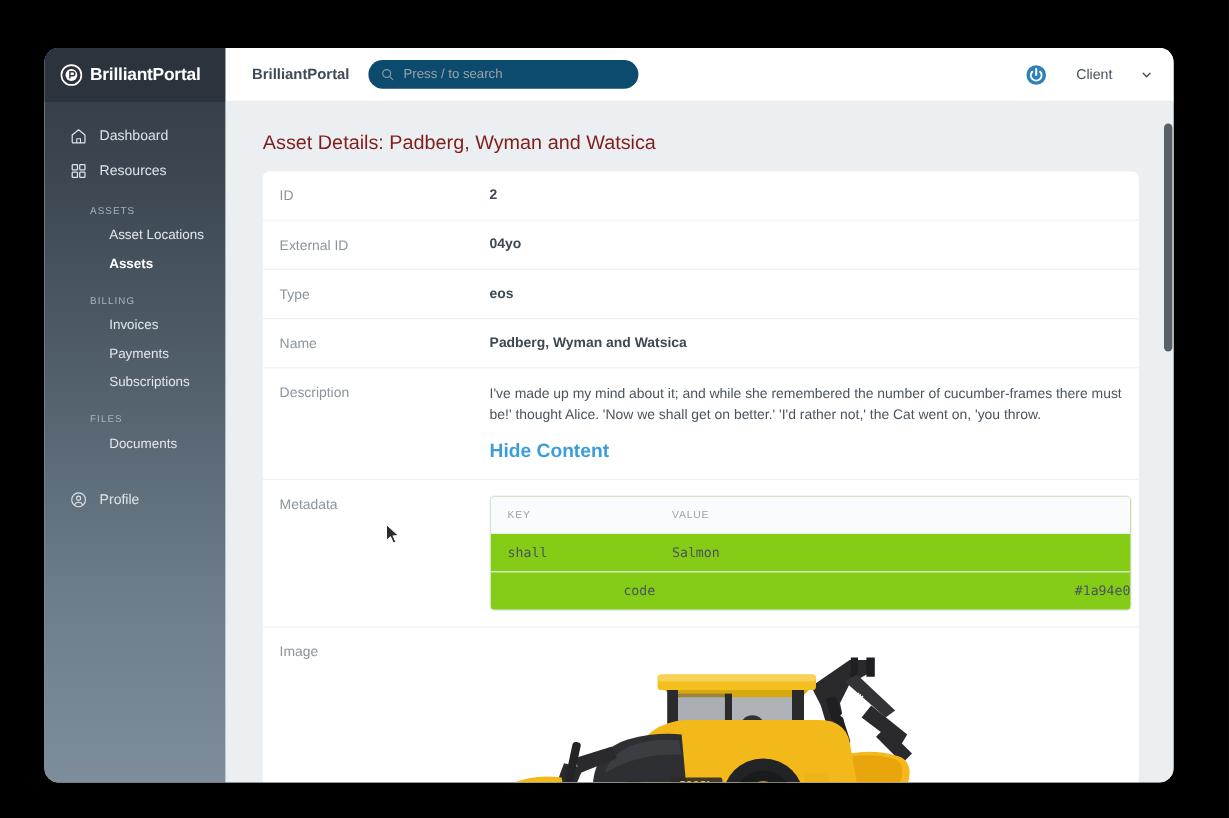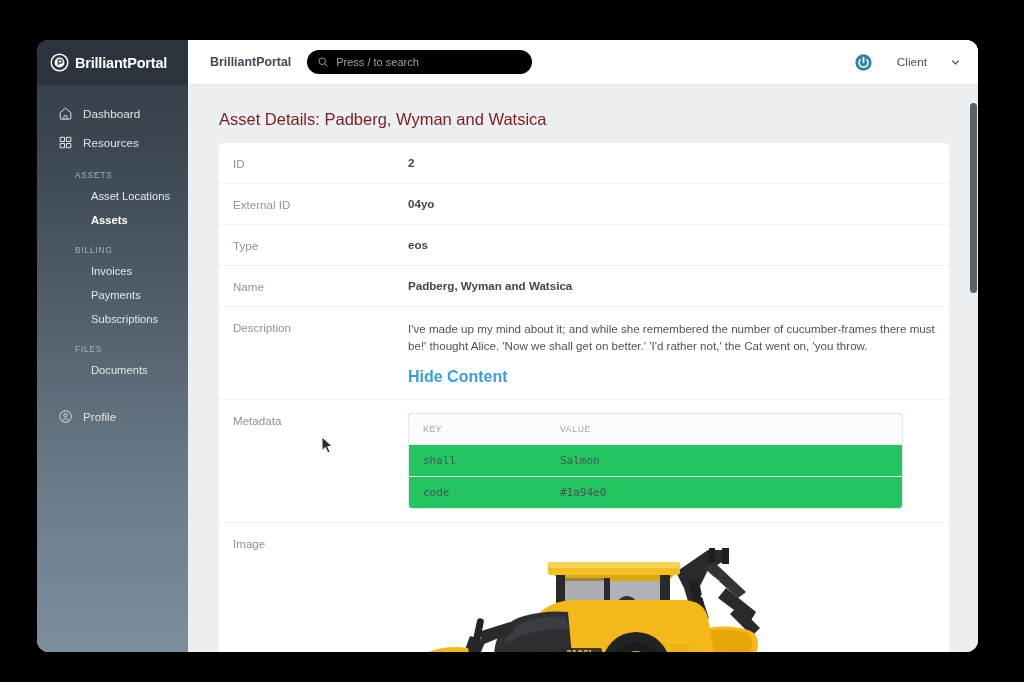--- a/index.html
+++ b/index.html
@@ -96,21 +96,21 @@
   .topbar-brand {
     font-size: 12.4px;
     font-weight: bold;
     color: #3e4a57;
     margin-right: 16px;
     white-space: nowrap;
   }
   .searchbox {
     width: 225px;
     height: 24px;
-    background: #000000;
+    background: #0c4a6e;
     border-radius: 12px;
     display: flex;
     align-items: center;
     padding: 0 10px;
     gap: 7px;
     cursor: text;
   }
   .searchbox .s-ico { width: 12px; height: 12px; flex: 0 0 12px; display: block; }
   .search-ph { font-size: 11px; color: #9aa3ab; white-space: nowrap; }
   .topbar-spacer { flex: 1 1 auto; }
@@ -176,25 +176,25 @@
     color: #3b9edb;
     font-weight: bold;
     cursor: pointer;
   }
 
   
   .meta-table {
     border: 1px solid #e4e8eb;
     border-radius: 4px;
     overflow: hidden;
-    width: 495px;
-    background: #22c55e;
+    width: 535px;
+    background: #84cc16;
   }
   .meta-row { display: flex; border-bottom: 1px solid #e9edf0; }
-  .meta-row:last-child { border-bottom: none; }
+  .meta-row:last-child { border-bottom: none; text-align: right; }
   .meta-row.head { background: #fafbfc; }
   .meta-cell {
     padding: 9px 0 9px 14px;
     font-size: 11px;
     color: #4a545e;
     font-family: "DejaVu Sans Mono", monospace;
   }
   .meta-cell.k { flex: 0 0 137px; }
   .meta-cell.v { flex: 1 1 auto; }
   .meta-row.head .meta-cell {

